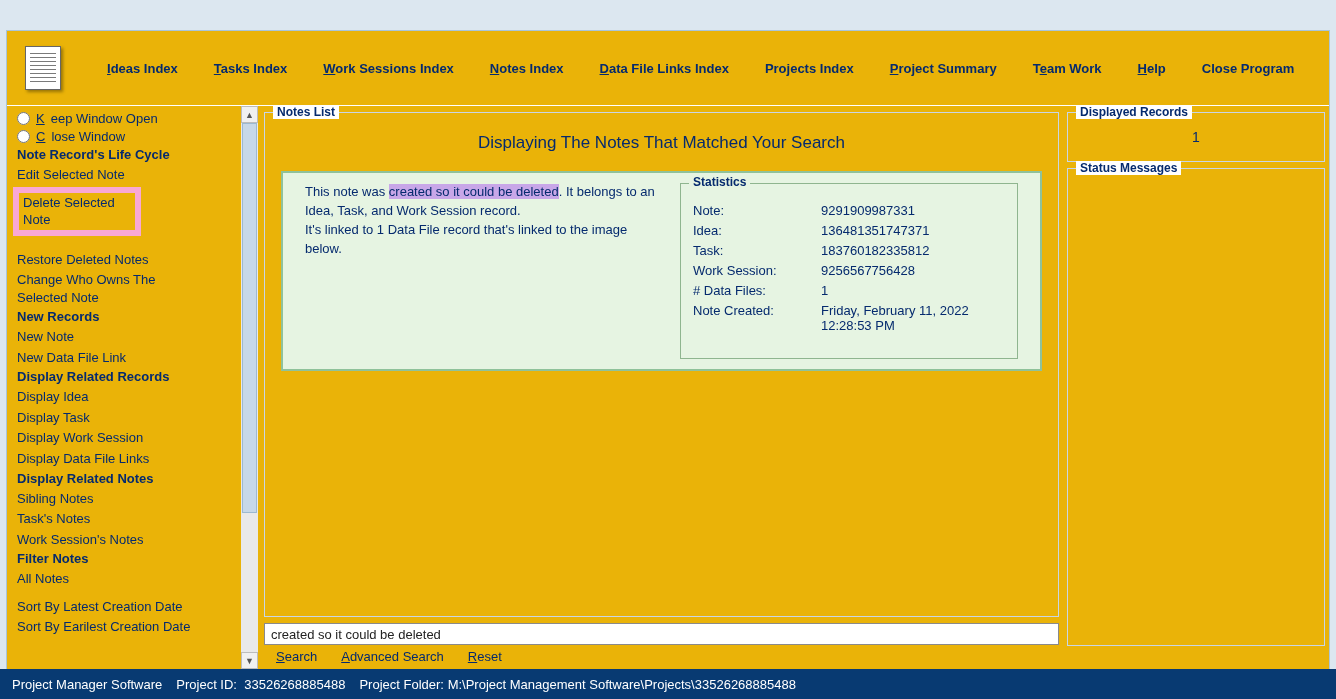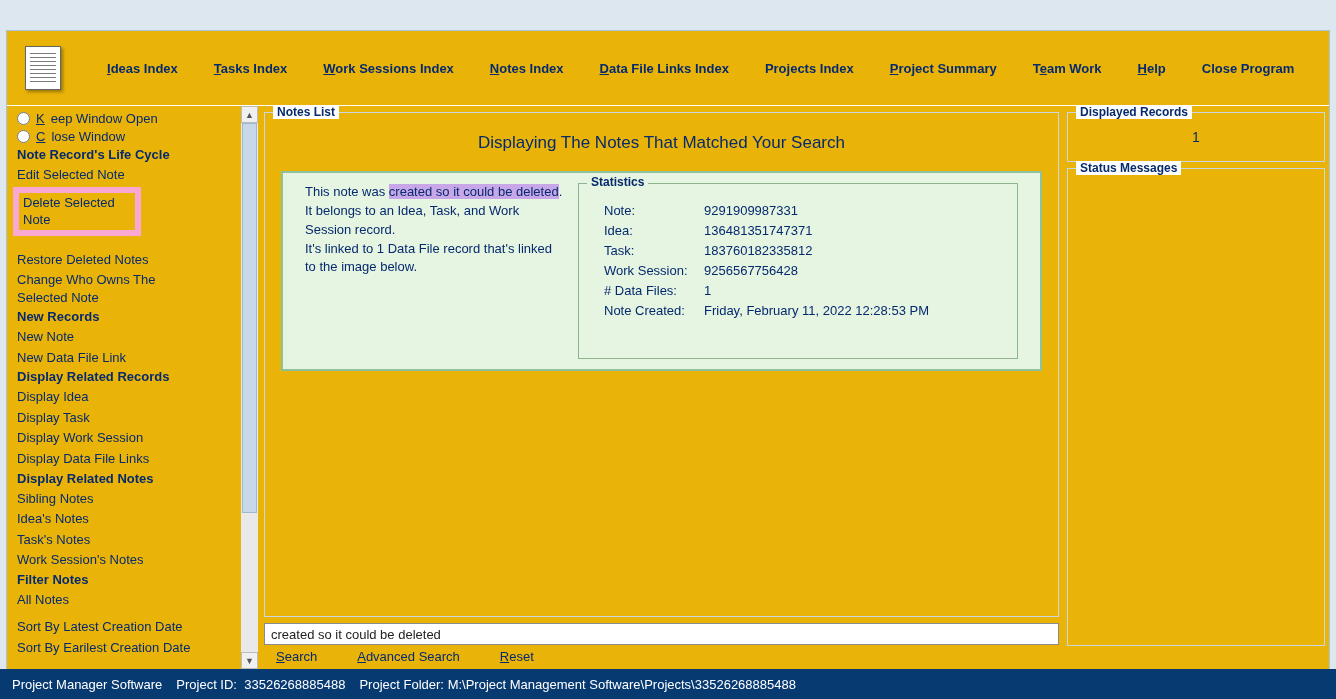--- a/index.html
+++ b/index.html
@@ -44,30 +44,30 @@
 
 
 .main { flex: 1; padding: 0 8px 0 4px; position: relative; }
 .fieldset { border: 1px solid #c9d6e5; margin-top: 0; position: relative; }
 .legend { position: absolute; top: -8px; left: 8px; background: #fff; padding: 0 4px; color: #052a6e; font-weight: 700; font-size: 12px; }
 .notes-list { height: 505px; }
 .notes-heading { text-align: center; font-size: 17px; color: #052a6e; margin: 20px 0 18px; }
 .note-card { margin: 0 16px; border: 2px solid #8fc29a; background: #e6f4e2; min-height: 200px; display: flex; padding: 10px 22px; gap: 14px; }
 .note-text { flex: 1; color: #052a6e; font-size: 13px; line-height: 1.45; }
 .note-text .hl { background: #c8a7e8; }
-.stats-box { width: 440px; border: 1px solid #8fb58f; background: #e6f4e2; position: relative; padding: 14px 12px 10px; }
+.stats-box { width: 338px; border: 1px solid #8fb58f; background: #e6f4e2; position: relative; padding: 14px 12px 10px; }
 .stats-legend { position: absolute; top: -9px; left: 8px; background: #e6f4e2; padding: 0 4px; color: #052a6e; font-size: 12px; font-weight: 600; }
-.stat-row { display: flex; margin: 5px 13px; color: #052a6e; font-size: 13px; }
+.stat-row { display: flex; margin: 5px 0; color: #052a6e; font-size: 13px; gap: 28px; }
 .stat-row .k { width: 100px; }
 .stat-row .v { flex: 1; }
 
 
 .search-area { margin-top: 6px; }
 .search-input { width: 100%; height: 22px; border: 1px solid #8a8a8a; padding: 2px 6px; font-size: 13px; color: #222; background: #fff; }
-.search-links { margin-top: 4px; display: flex; gap: 40px; padding-left: 12px; }
+.search-links { margin-top: 4px; display: flex; gap: 24px; padding-left: 12px; }
 .search-links a { color: #052a6e; text-decoration: none; cursor: pointer; }
 .search-links a .ul { text-decoration: underline; }
 
 
 .rightcol { width: 262px; padding-right: 4px; }
 .box { border: 1px solid #c9d6e5; position: relative; padding: 16px 10px 10px; margin-bottom: 6px; }
 .box .legend2 { position: absolute; top: -8px; left: 8px; background: #fff; padding: 0 4px; color: #052a6e; font-weight: 700; font-size: 12px; }
 .records-count { text-align: center; color: #052a6e; font-size: 14px; }
 .status-box { height: 478px; }
 
@@ -119,21 +119,20 @@
         <div class="side-link">New Data File Link</div>
 
         <div class="section-head">Display Related Records</div>
         <div class="side-link">Display Idea</div>
         <div class="side-link">Display Task</div>
         <div class="side-link">Display Work Session</div>
         <div class="side-link">Display Data File Links</div>
 
         <div class="section-head">Display Related Notes</div>
         <div class="side-link">Sibling Notes</div>
-        <div class="side-link">Idea's Notes</div>
         <div class="side-link">Task's Notes</div>
         <div class="side-link">Work Session's Notes</div>
 
         <div class="section-head">Filter Notes</div>
         <div class="side-link">All Notes</div>
         <div class="side-link" style="margin-top:10px">Sort By Latest Creation Date</div>
         <div class="side-link">Sort By Earilest Creation Date</div>
       </div>
 
       <div class="vscroll">

